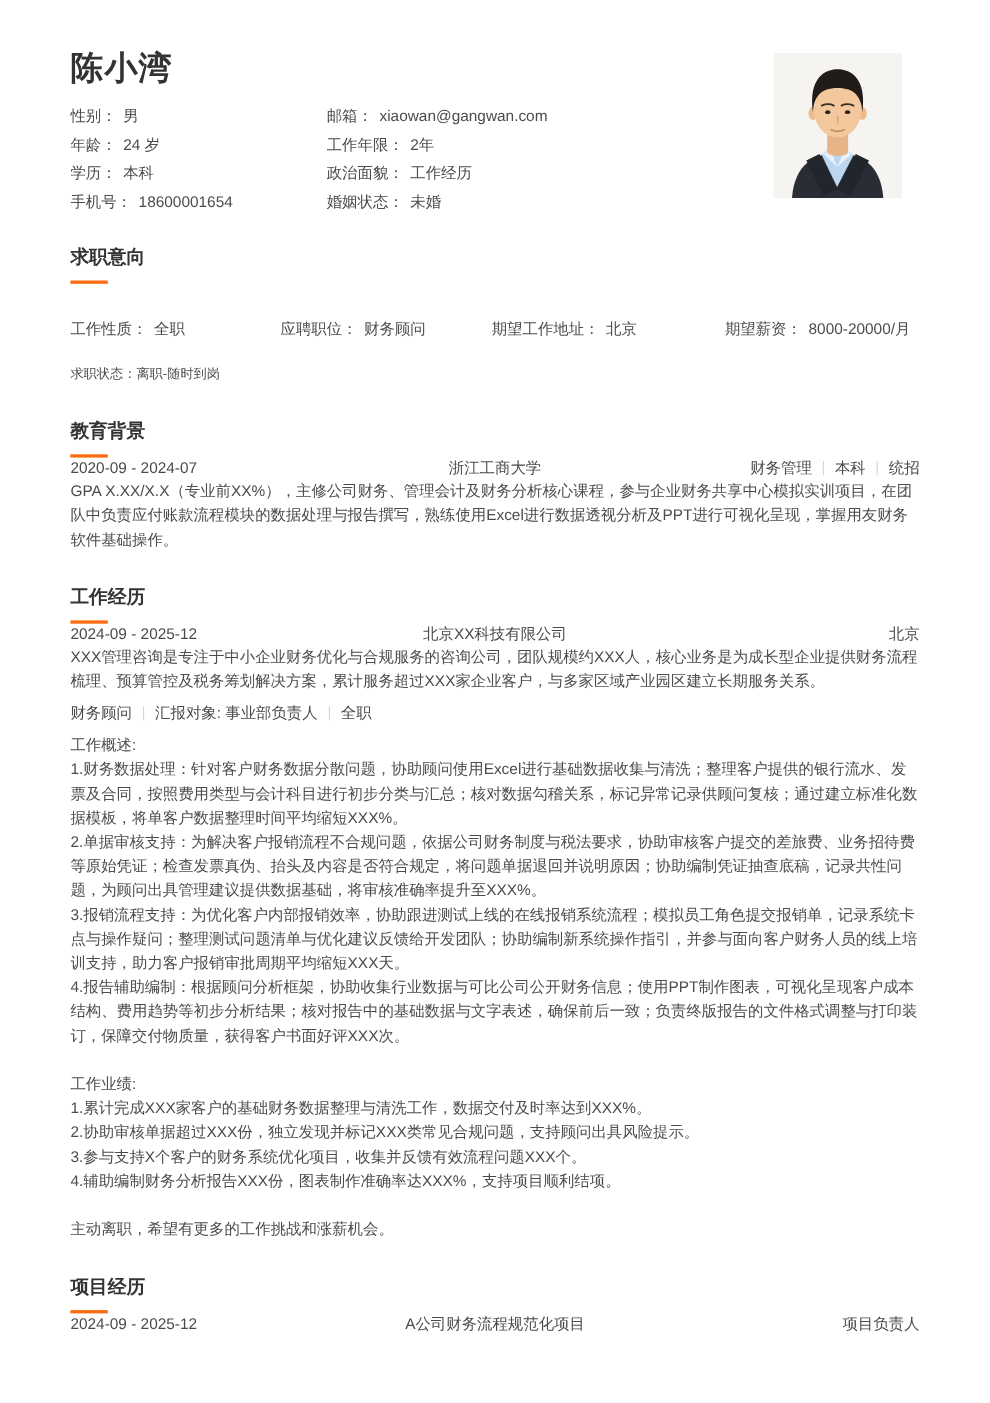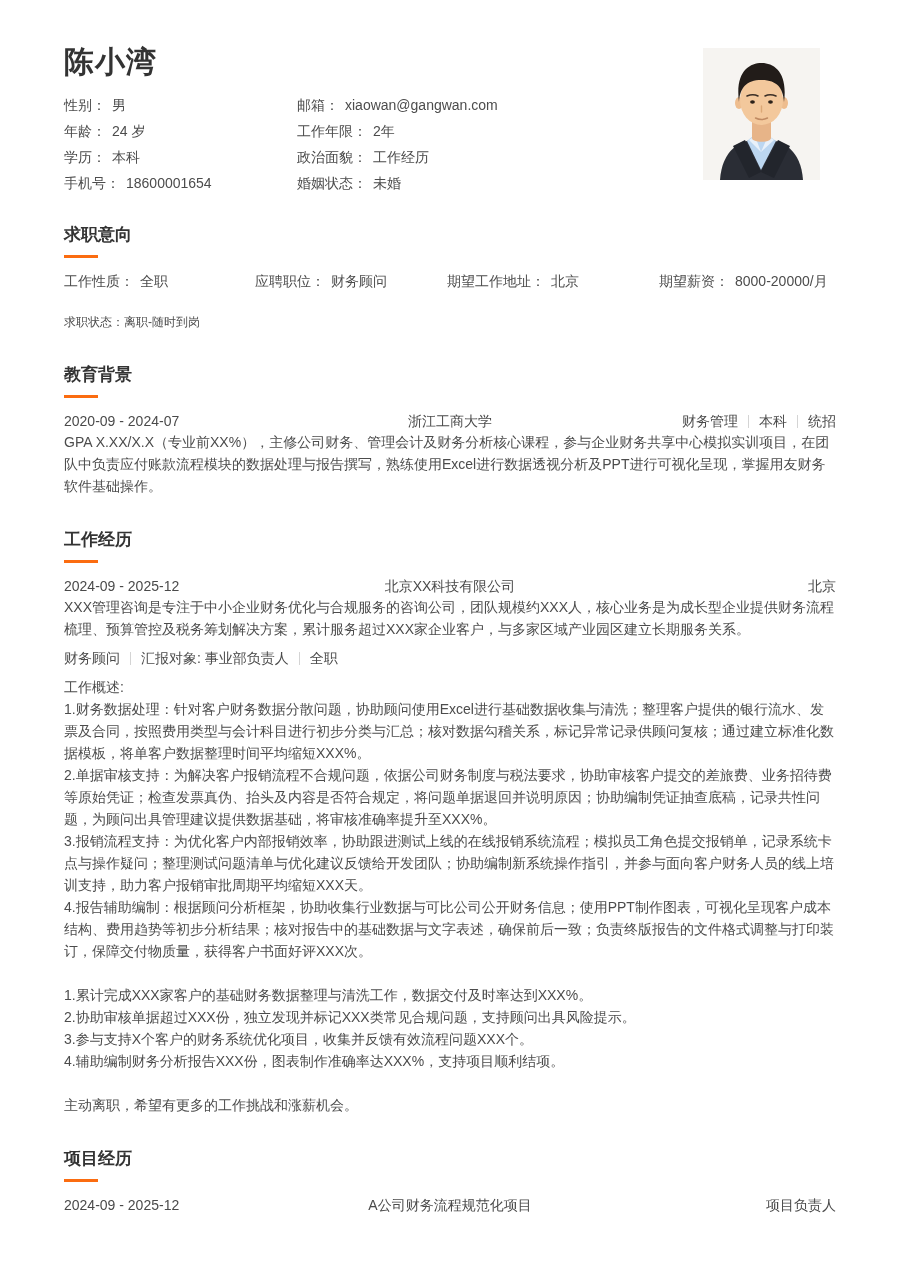--- a/index.html
+++ b/index.html
@@ -51,33 +51,32 @@
     font-family:Liberation Mono, monospace;
   }
   .accent-bar {
     width:34px; height:3px;
     background:var(--accent,#fb6c10);
     margin-top:8px;
   }
 
   
   .fields-row {
-    margin-top:14px;
+    margin-top:32px;
     display:flex;
     font-size:14px;
     line-height:19px;
   }
   .field { white-space:nowrap; }
   .field .val { margin-left:6px; }
   .f1 { width:191px; } .f2 { width:192px; } .f3 { width:212px; } .f4 { flex:1; }
   .fields-row2 { margin-top:22px; font-size:12px; line-height:19px; }
 
   
   .meta-row {
-    margin-top:14px;
     display:flex;
     align-items:flex-start;
     font-size:14px;
     line-height:19px;
     color:#4a4a4a;
   }
   .meta-left { width:220px; }
   .meta-center { flex:1; text-align:center; }
   .meta-right { width:220px; display:flex; justify-content:flex-end; align-items:center; }
 
@@ -207,20 +206,21 @@
 
       <div class="block">
         <p>工作概述:</p>
         <p>1.财务数据处理：针对客户财务数据分散问题，协助顾问使用Excel进行基础数据收集与清洗；整理客户提供的银行流水、发票及合同，按照费用类型与会计科目进行初步分类与汇总；核对数据勾稽关系，标记异常记录供顾问复核；通过建立标准化数据模板，将单客户数据整理时间平均缩短XXX%。</p>
         <p>2.单据审核支持：为解决客户报销流程不合规问题，依据公司财务制度与税法要求，协助审核客户提交的差旅费、业务招待费等原始凭证；检查发票真伪、抬头及内容是否符合规定，将问题单据退回并说明原因；协助编制凭证抽查底稿，记录共性问题，为顾问出具管理建议提供数据基础，将审核准确率提升至XXX%。</p>
         <p>3.报销流程支持：为优化客户内部报销效率，协助跟进测试上线的在线报销系统流程；模拟员工角色提交报销单，记录系统卡点与操作疑问；整理测试问题清单与优化建议反馈给开发团队；协助编制新系统操作指引，并参与面向客户财务人员的线上培训支持，助力客户报销审批周期平均缩短XXX天。</p>
         <p>4.报告辅助编制：根据顾问分析框架，协助收集行业数据与可比公司公开财务信息；使用PPT制作图表，可视化呈现客户成本结构、费用趋势等初步分析结果；核对报告中的基础数据与文字表述，确保前后一致；负责终版报告的文件格式调整与打印装订，保障交付物质量，获得客户书面好评XXX次。</p>
       </div>
 
       <div class="block gap-block">
+        <p>工作业绩:</p>
         <p>1.累计完成XXX家客户的基础财务数据整理与清洗工作，数据交付及时率达到XXX%。</p>
         <p>2.协助审核单据超过XXX份，独立发现并标记XXX类常见合规问题，支持顾问出具风险提示。</p>
         <p>3.参与支持X个客户的财务系统优化项目，收集并反馈有效流程问题XXX个。</p>
         <p>4.辅助编制财务分析报告XXX份，图表制作准确率达XXX%，支持项目顺利结项。</p>
       </div>
 
       <div class="block gap-block">
         <p>主动离职，希望有更多的工作挑战和涨薪机会。</p>
       </div>
     </div>

